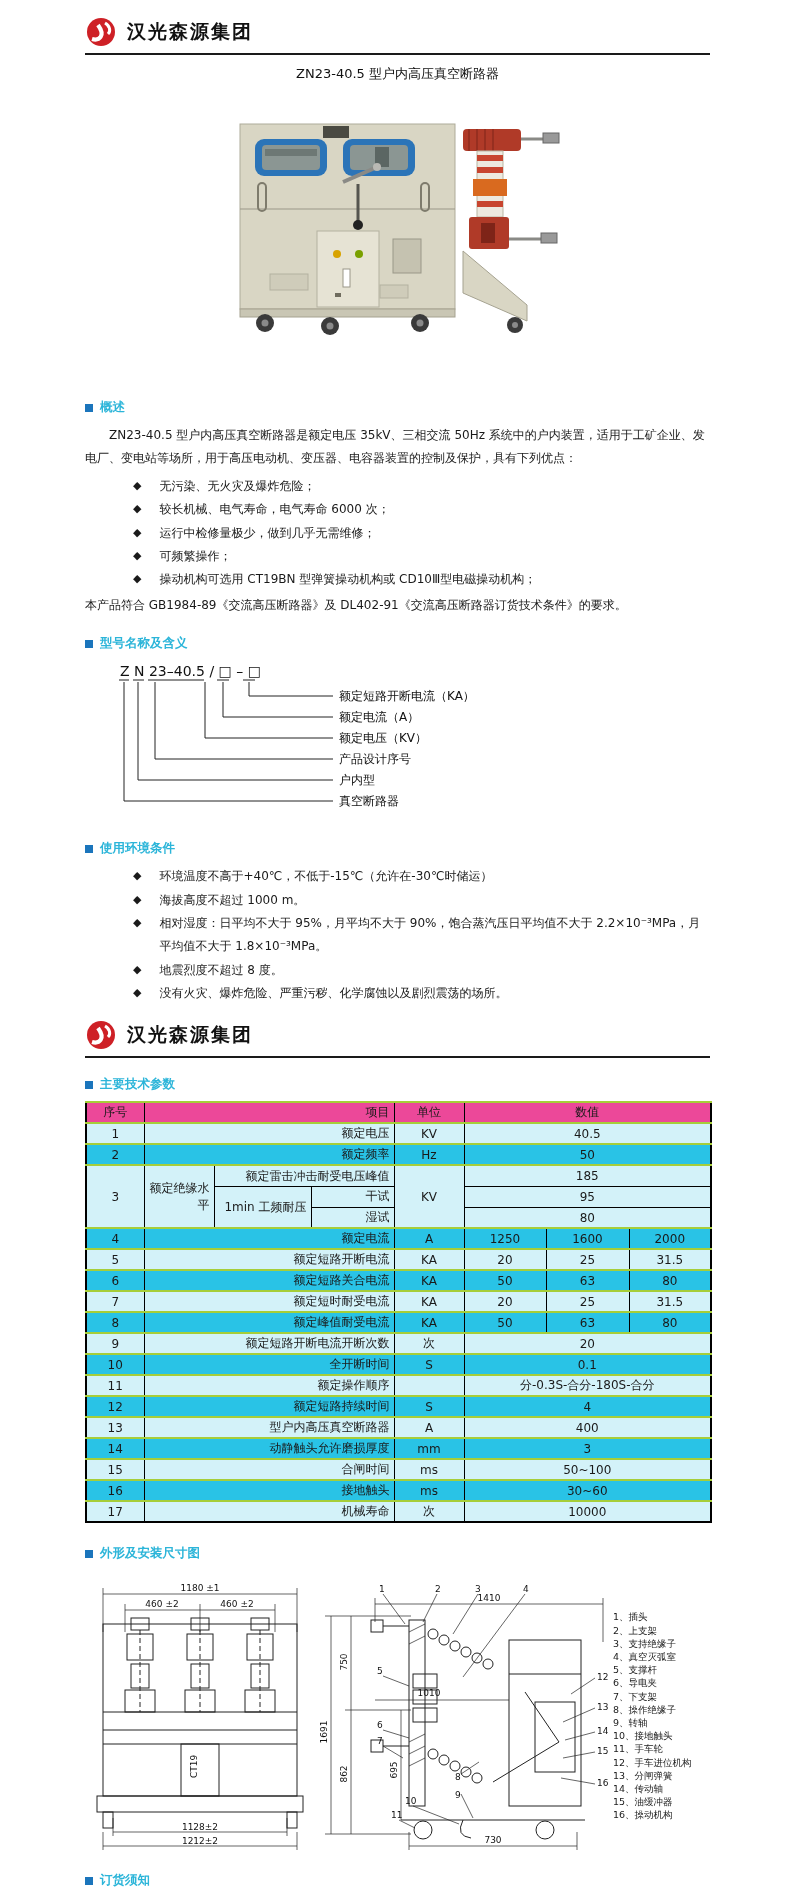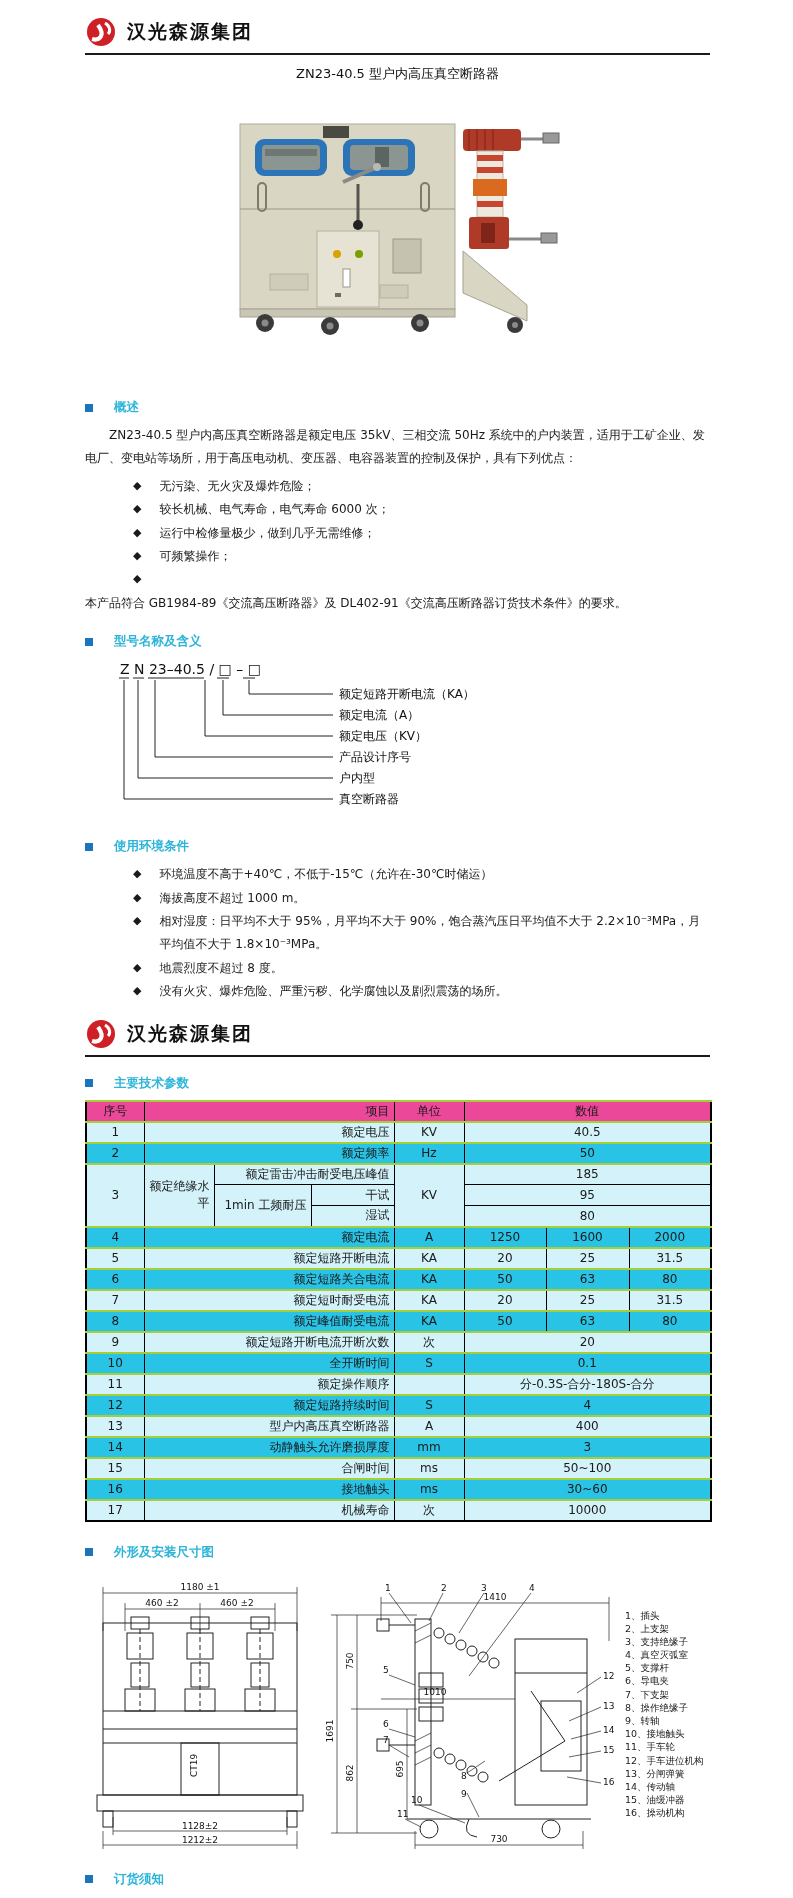--- a/index.html
+++ b/index.html
@@ -11,21 +11,21 @@
   .brand { display:flex; align-items:center; gap:10px; border-bottom:2px solid #1a1a1a; padding-bottom:5px; }
   .brand svg { width:32px; height:32px; }
   .brand-name { font-size:19px; font-weight:bold; color:#111; letter-spacing:2px; }
   .brand.second { margin-top:14px; }
 
   .doc-title { text-align:center; font-size:13px; color:#111; margin:10px 0 6px 0; }
 
   .figure-wrap { text-align:center; margin:4px 0 58px 0; }
 
   
-  .sec-h { display:flex; align-items:center; gap:21px; margin:18px 0 8px 0; }
+  .sec-h { display:flex; align-items:center; gap:7px; margin:18px 0 8px 0; }
   .sec-h .sq { width:8px; height:8px; background:#1B75BC; flex:0 0 auto; }
   .sec-h .t { color:#2CB5D9; font-size:12.5px; font-weight:bold; }
 
   .para { font-size:12px; line-height:1.95; text-indent:2em; margin:0; }
   .plain { font-size:12px; line-height:1.95; margin:2px 0 0 0; }
 
   ul.blist { list-style:none; margin:4px 0 0 0; padding:0; }
   ul.blist li { display:flex; font-size:12px; line-height:1.95; }
   ul.blist .mk { flex:0 0 auto; margin:0 18px 0 48px; font-size:11px; }
   ul.blist.dots .mk { font-size:10px; margin:0 20px 0 30px; }
@@ -33,21 +33,21 @@
 
   
   table.params { border-collapse:collapse; width:625px; table-layout:fixed; font-size:12px; margin-top:2px; border:2px solid #000; }
   table.params td { border:1px solid #000; height:21px; padding:1px 4px; text-align:center; overflow:hidden; }
   table.params td.item { text-align:right; padding-left:1px; }
   tr.light td { background:#D3F2F9; }
   tr.hl td { background:#29C3E6; border-top:2px solid #A6CE39; border-bottom:2px solid #A6CE39; }
   tr.head td { background:#ec4899; font-weight:normal;margin-left:40px; }
 
   
-  .draw-row { display:flex; align-items:flex-start; gap:6px; margin-top:20px; }
+  .draw-row { display:flex; align-items:flex-start; gap:0; margin-top:20px; }
   .legend { font-size:9.5px; line-height:1.5; padding-top:28px; white-space:nowrap; }
   .legend div { height:13.2px; }
   svg text { font-family:"DejaVu Sans","Liberation Sans",sans-serif; }
   .tech { stroke:#222; fill:none; stroke-width:1; }
   .dim { stroke:#222; fill:none; stroke-width:0.7; }
   .dimtx { font-size:9px; fill:#111; }
   .callout { font-size:9px; fill:#111; }
 </style>
 </head>
 <body>
@@ -149,20 +149,21 @@
     <li>
         <span class="mk">◆</span>
         <span class="tx">运行中检修量极少，做到几乎无需维修；</span>
       </li>
     <li>
         <span class="mk">◆</span>
         <span class="tx">可频繁操作；</span>
       </li>
     <li>
         <span class="mk">◆</span>
+        <span class="tx">操动机构可选用 CT19BN 型弹簧操动机构或 CD10Ⅲ型电磁操动机构；</span>
       </li>
   </ul>
   <p class="plain">本产品符合 GB1984-89《交流高压断路器》及 DL402-91《交流高压断路器订货技术条件》的要求。</p>
 
   
   <div class="sec-h">
     <span class="sq"></span>
     <span class="t">型号名称及含义</span>
   </div>
   <svg width="625" height="158" viewBox="0 0 625 158">

